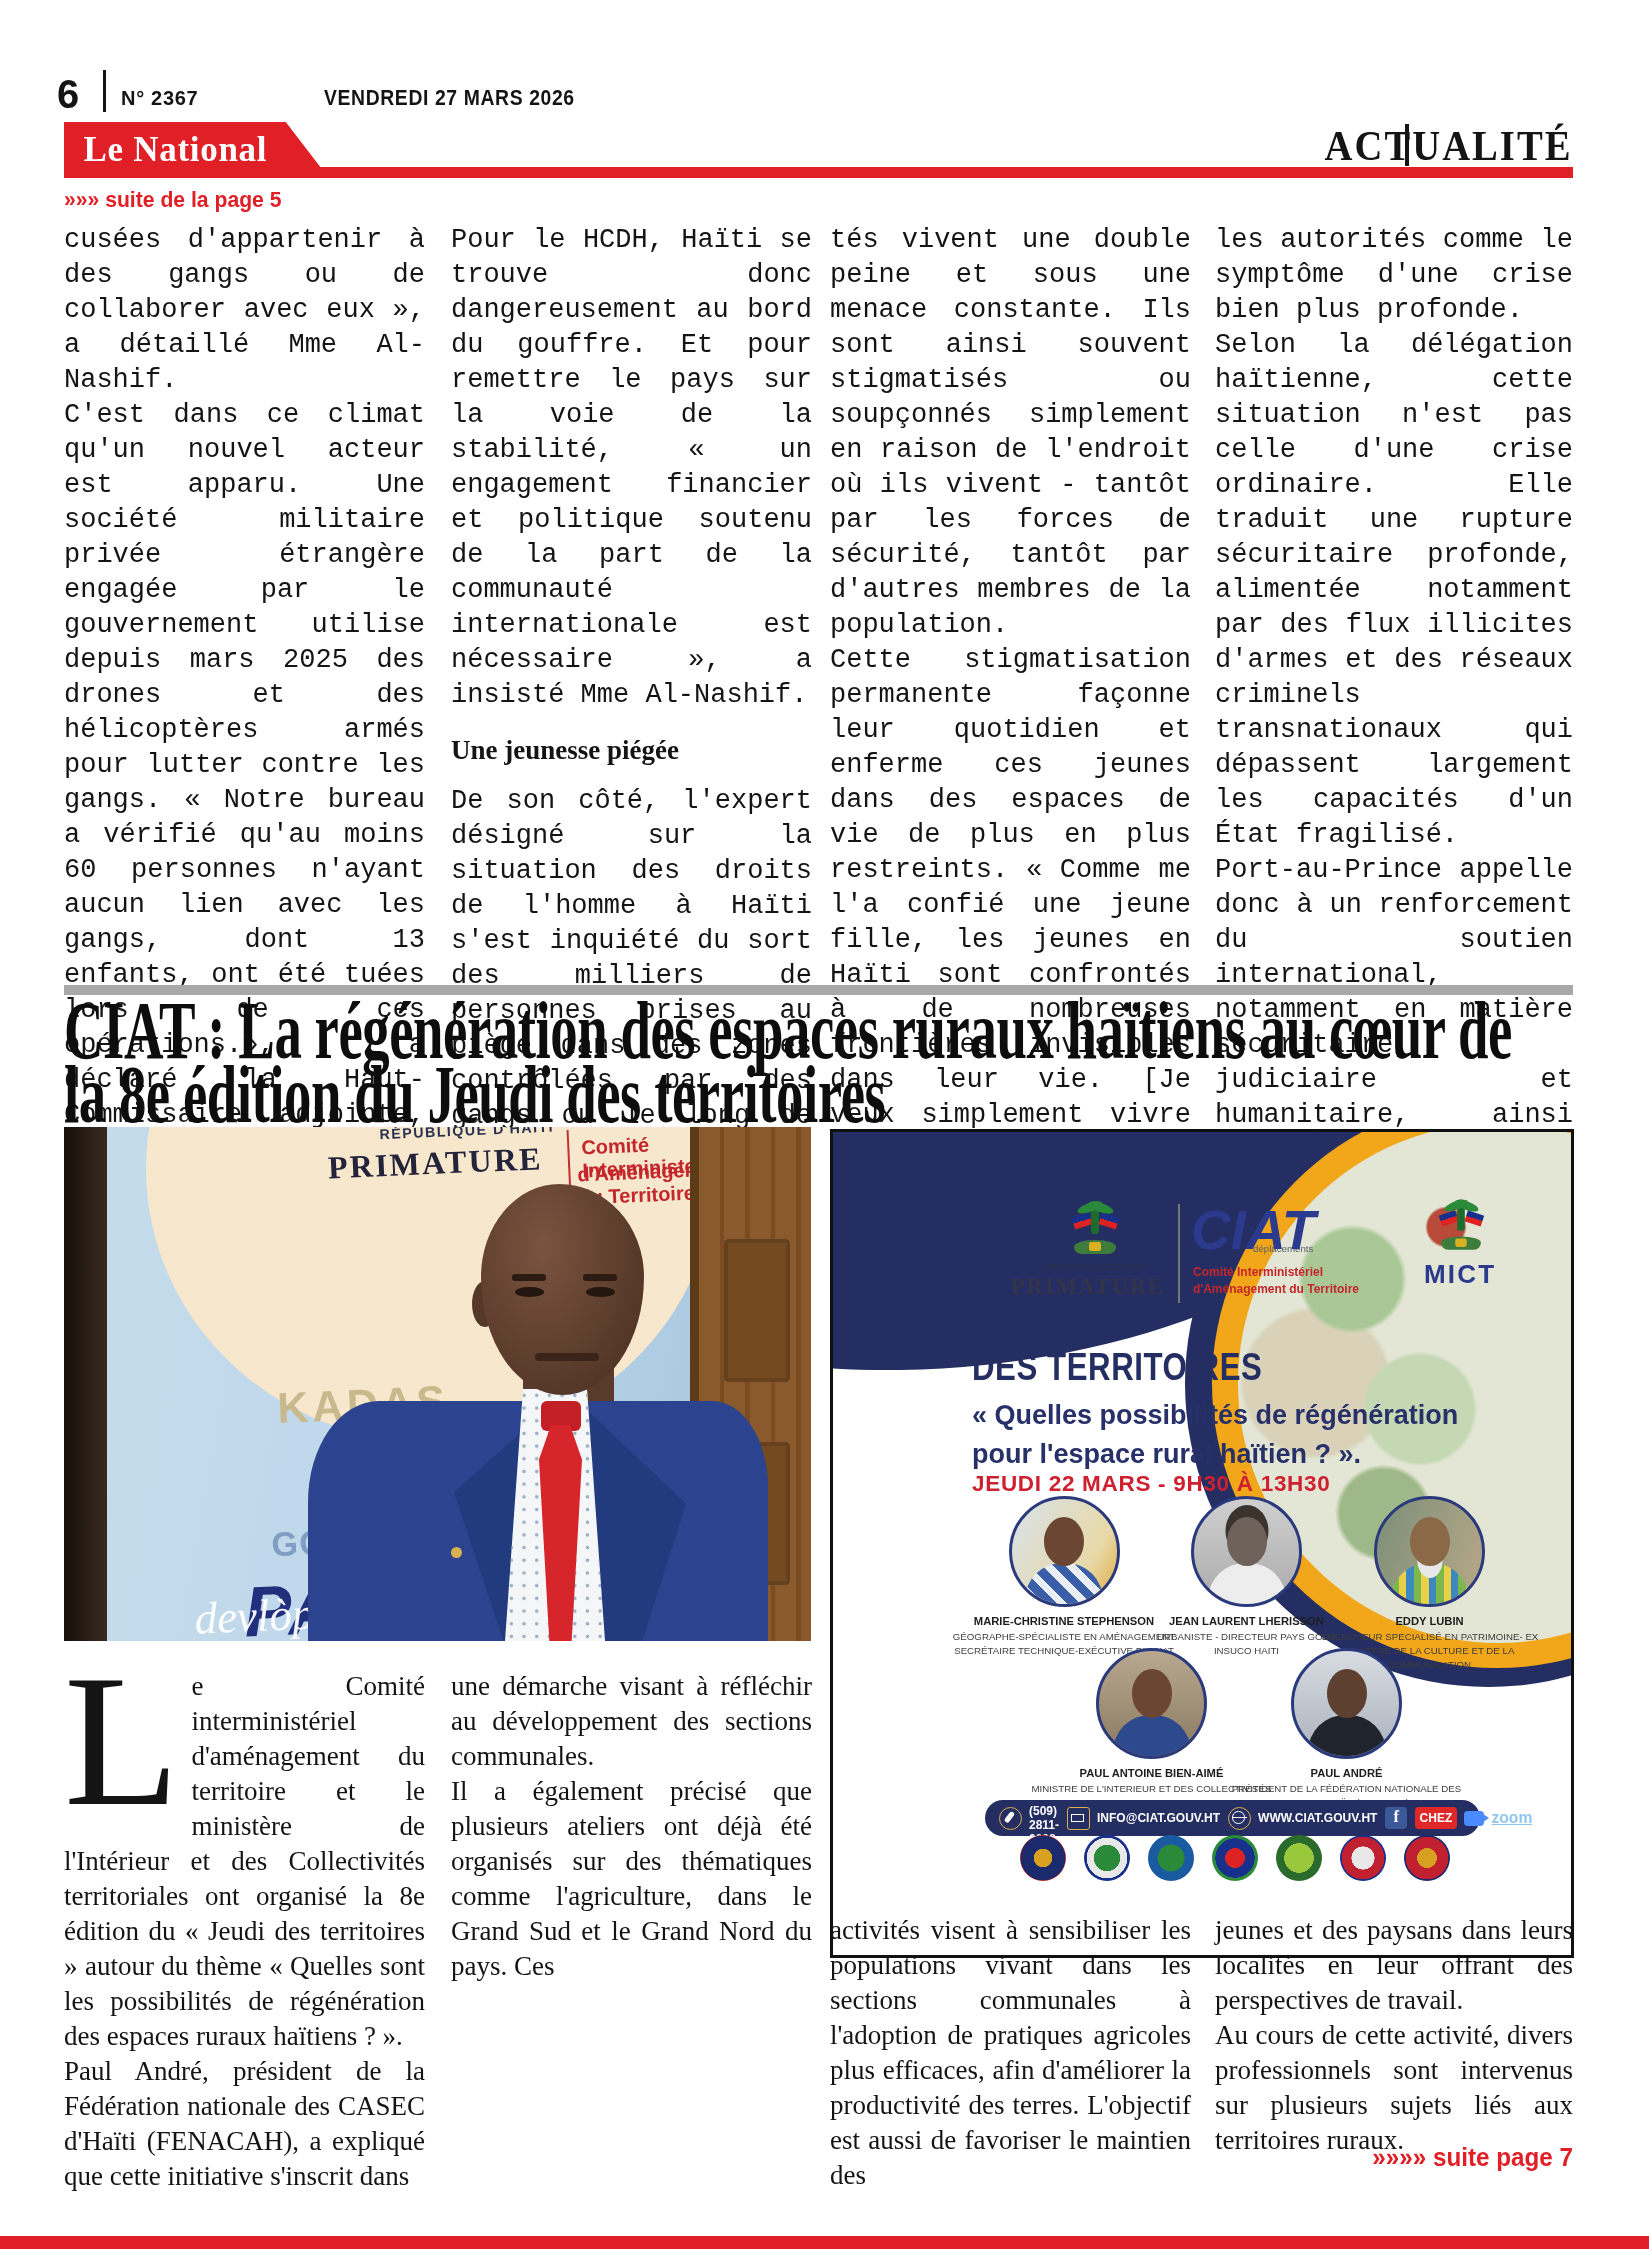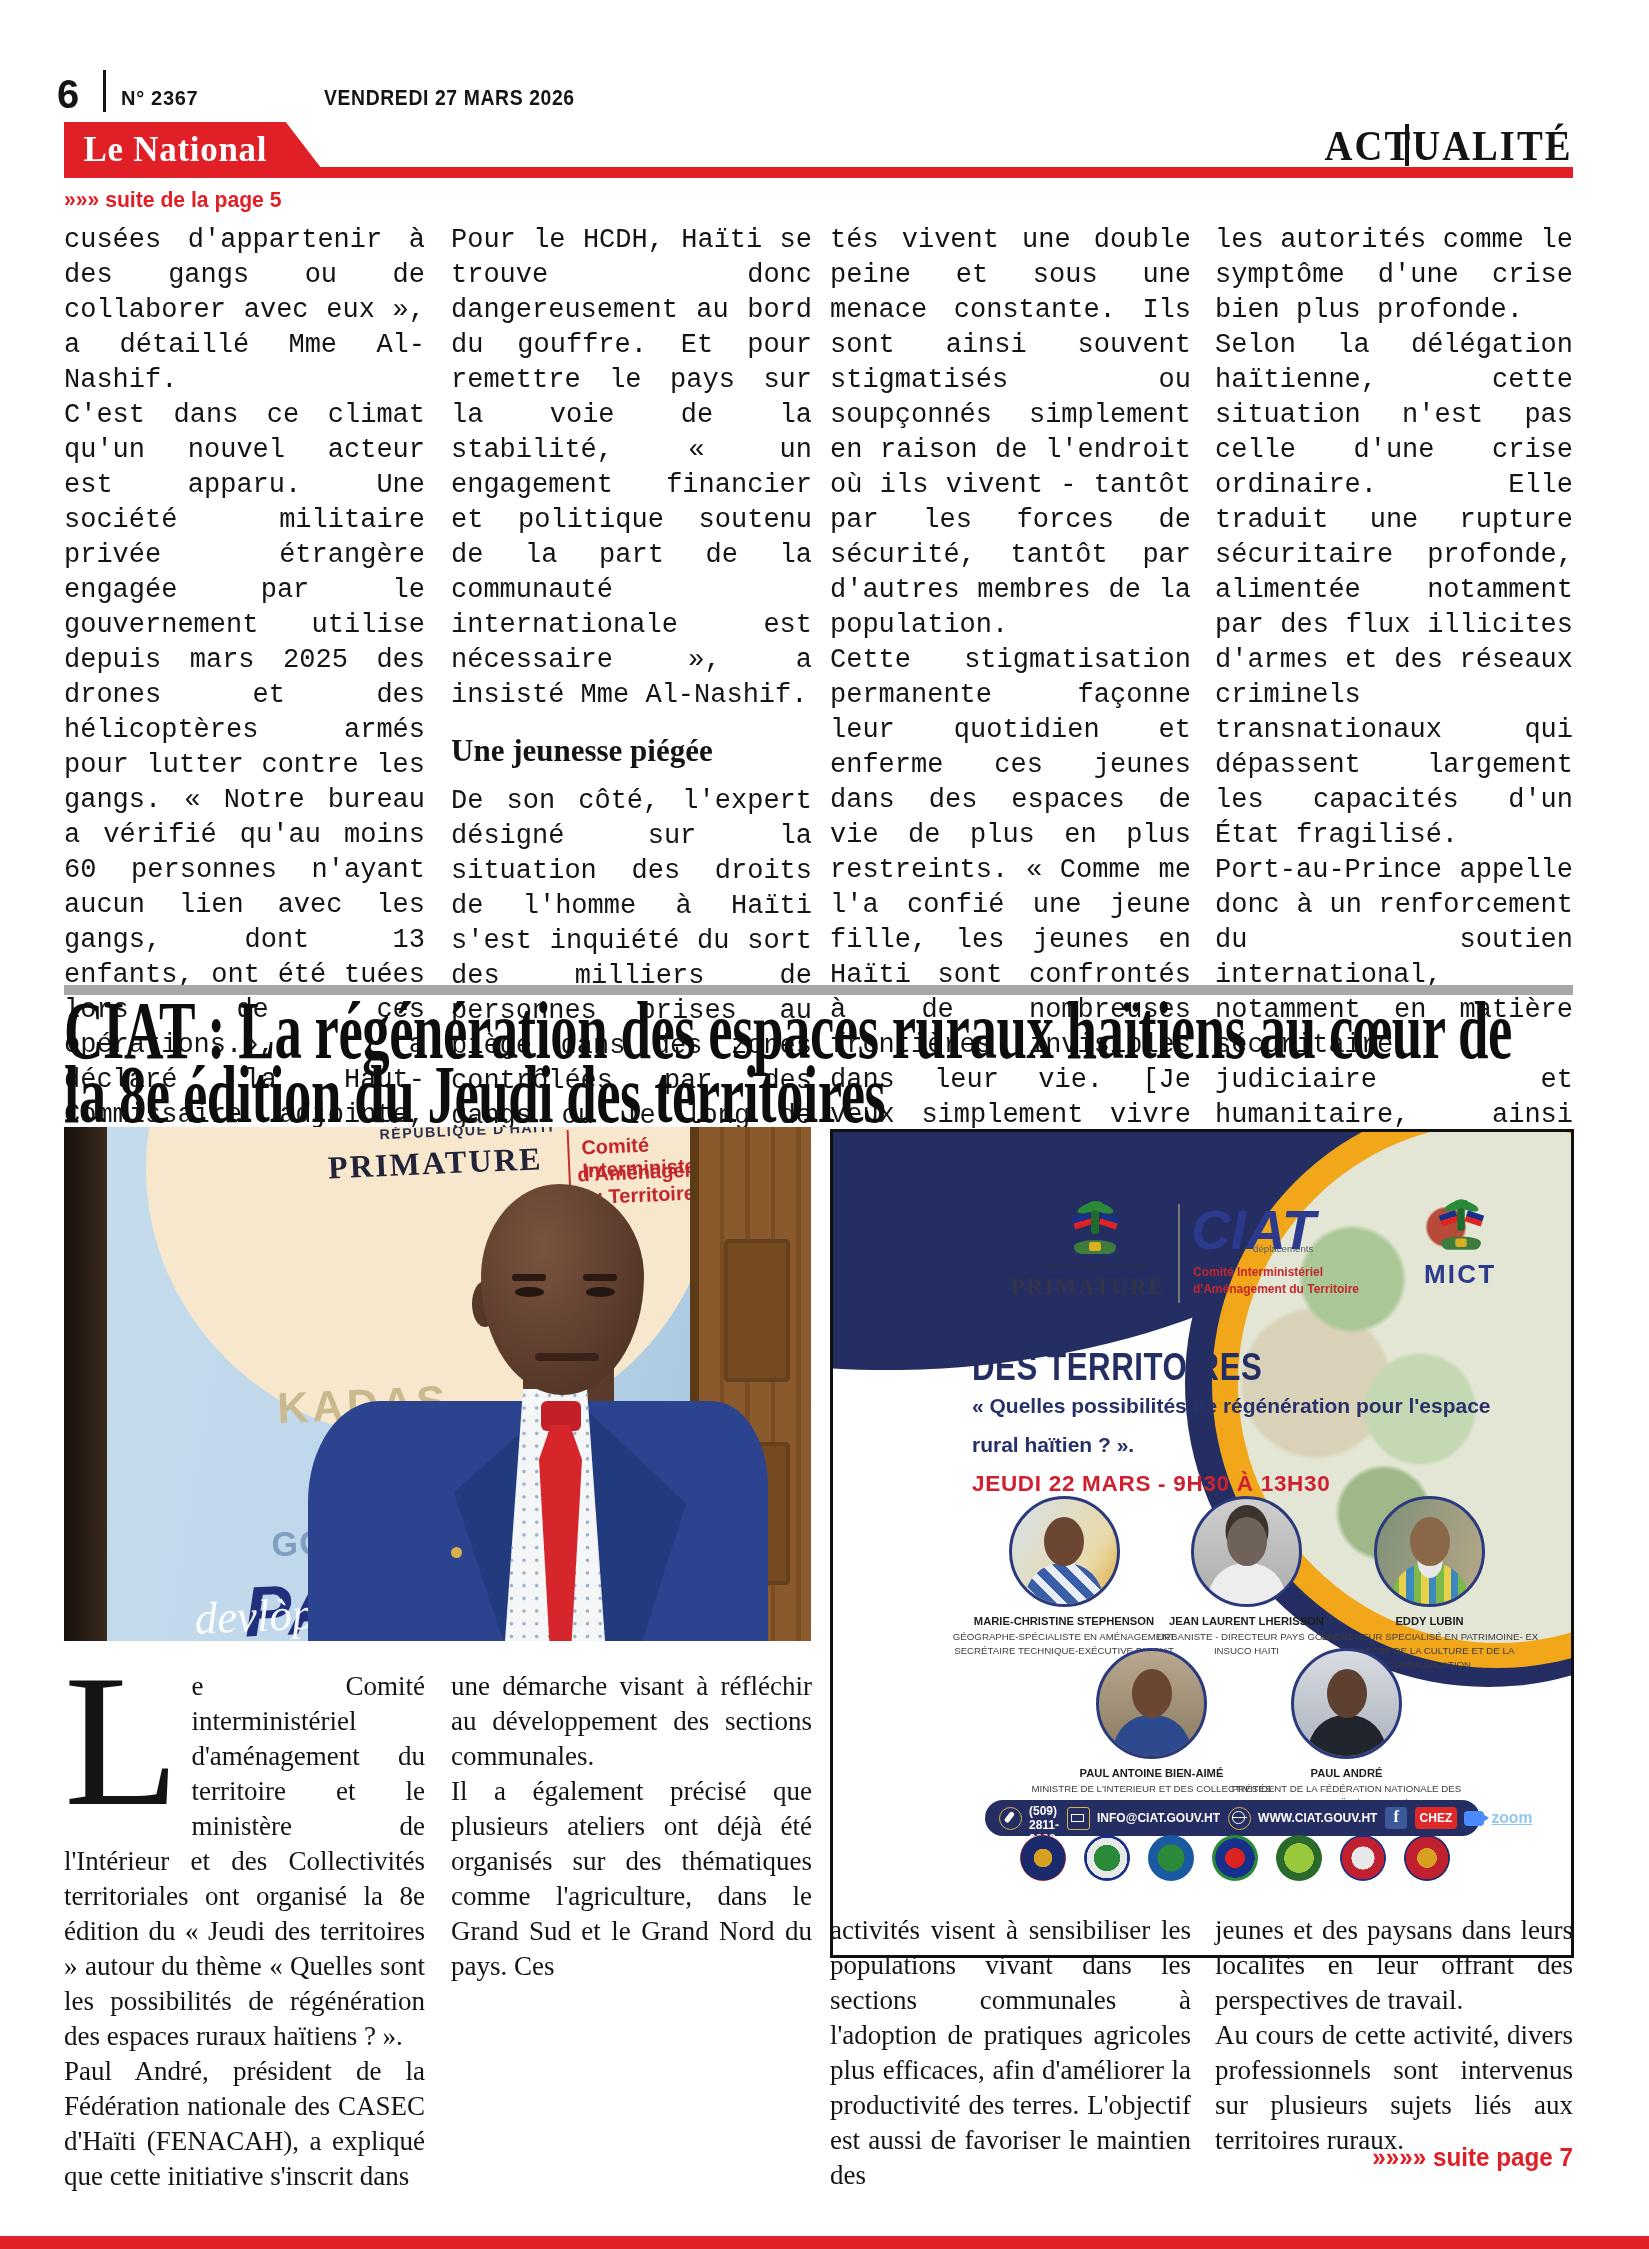--- a/index.html
+++ b/index.html
@@ -22,21 +22,21 @@
   .act-bar{left:1341px;top:1.5px;width:3.7px;height:42px;background:#141414;}
   .actualite{right:0;top:0;height:43px;line-height:45px;font:bold 42px "Liberation Serif",serif;
              letter-spacing:2.2px;transform:scaleX(.92);transform-origin:right top;}
 
   .cont-note{left:64px;top:187px;font:bold 22.5px "Liberation Sans",sans-serif;color:var(--red);
              transform:scaleX(.94);transform-origin:left top;}
 
   
   .col{position:absolute;width:361px;font-size:27px;line-height:35px;text-align:justify;}
   .col p{margin:0;font-family:Liberation Mono, monospace;}
-  .col h4{font-size:31px;margin:20px 0 15.7px;text-align:left;font-family:"Liberation Serif",serif;}
+  .col h4{font-size:27px;margin:20px 0 15.7px;text-align:left;font-family:"Liberation Serif",serif;}
   .c1{left:64px;top:223px;}
   .c2{left:451px;top:223px;}
   .c3{left:830px;top:223px;}
   .c4{left:1215px;top:223px;width:358px;}
   .credit{margin-top:42px;font-weight:bold;font-size:28.5px;text-align:left;}
   .endmark{display:inline-block;width:22.5px;height:20px;background:#141414;margin-left:3.7px;vertical-align:-1.5px;
            clip-path:polygon(25% 0,75% 0,100% 50%,75% 100%,25% 100%,0 50%);}
 
   
   .divider{left:64px;top:985px;width:1509px;height:9.7px;background:#a8a8a8;}
@@ -136,21 +136,21 @@
   .po-div{left:345px;top:72px;width:2.2px;height:99px;background:#777;}
   .po-ciat{left:358px;top:66px;font-style:italic;font-weight:bold;font-size:55px;color:#2b3a8c;}
   .po-csub1{left:360px;top:133px;font-size:12px;font-weight:bold;color:#c4262c;}
   .po-csub2{left:360px;top:150px;font-size:12px;font-weight:bold;color:#c4262c;}
   .po-arms2{left:604px;top:66px;transform:scale(.95);}
   .po-mict{left:591px;top:127px;font-weight:bold;font-size:26px;letter-spacing:2.2px;color:#2b3a8c;}
   .po-t1{left:139px;top:169px;font-weight:900;font-size:39px;color:var(--navy);
          transform:scaleX(.8);transform-origin:left top;letter-spacing:0.7px;}
   .po-t2{left:139px;top:213px;font-weight:900;font-size:39px;color:var(--navy);
          transform:scaleX(.8);transform-origin:left top;letter-spacing:0.7px;}
-  .po-theme{left:139px;top:254px;width:532px;font-weight:bold;font-size:21px;line-height:39px;color:#273068;}
+  .po-theme{left:139px;top:264px;width:532px;font-weight:bold;font-size:27px;line-height:39px;color:#273068;}
   .po-date{left:139px;top:339px;font-weight:bold;font-size:22.5px;color:#cf2030;letter-spacing:0.7px;}
 
   .spk{position:absolute;text-align:center;}
   .spk-circle{position:relative;margin:0 auto;width:105px;height:105px;border-radius:50%;
               border:3px solid #2b3a7c;overflow:hidden;}
   .spk-circle .sk-head{position:absolute;left:50%;top:18px;width:40px;height:49px;margin-left:-20px;
                        border-radius:50%;background:#6b4632;}
   .spk-circle .sk-body{position:absolute;left:50%;top:64px;width:78px;height:45px;margin-left:-39px;
                        border-radius:37px 37px 0 0;background:#33508f;}
   .spk1 .spk-circle{background:linear-gradient(120deg,#d8e2ea,#e8d9a8 70%,#e0a83c);}

